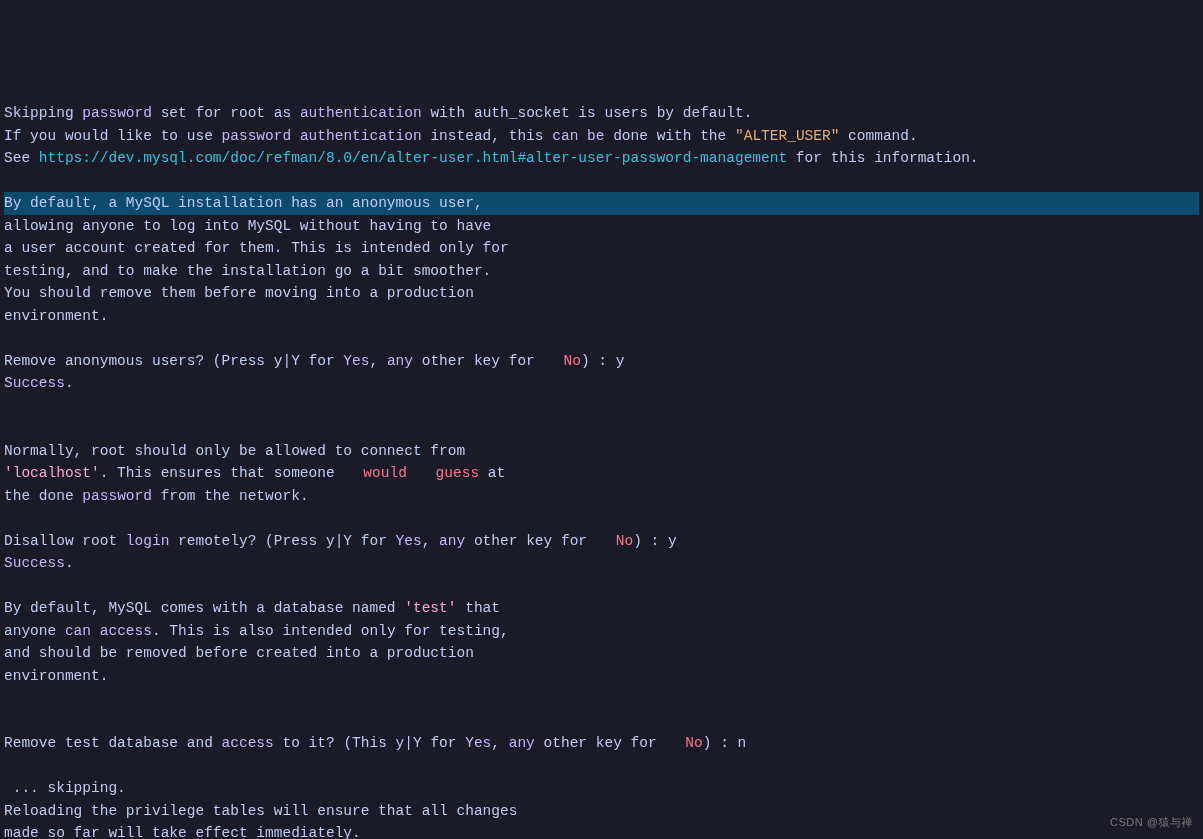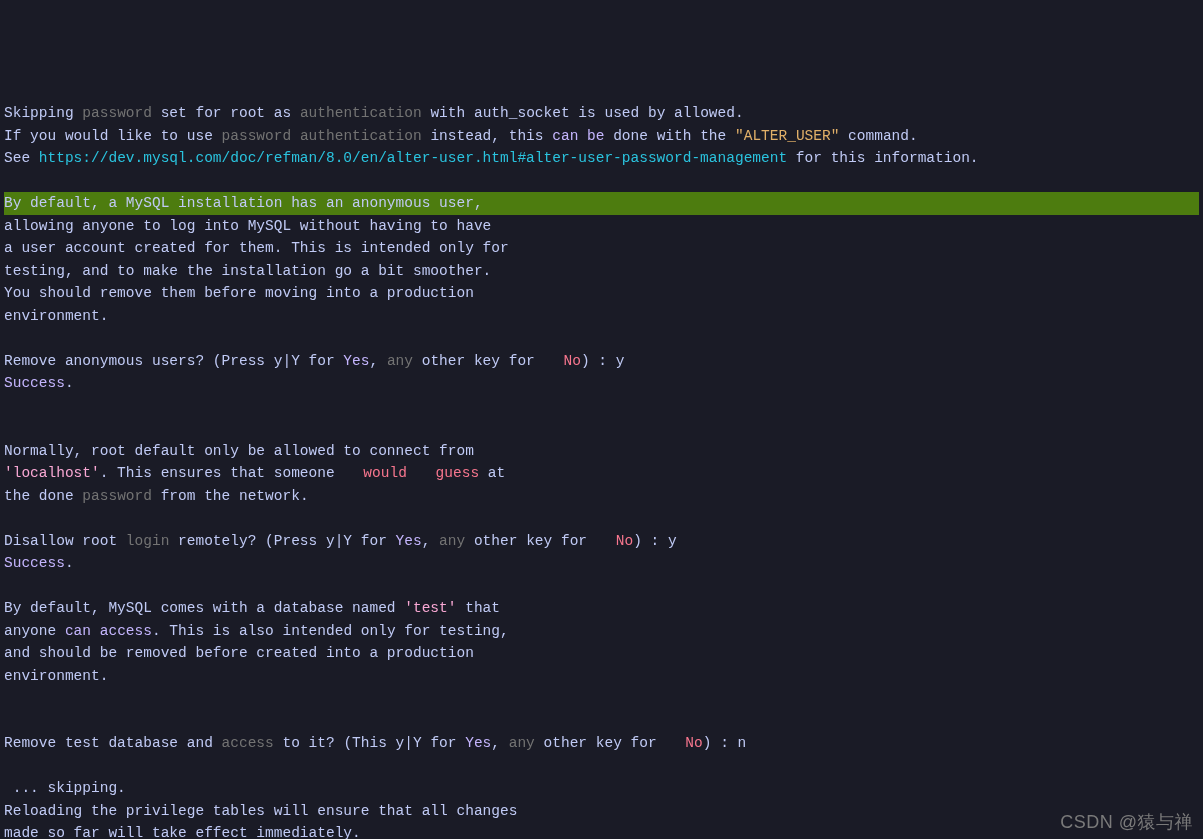--- a/index.html
+++ b/index.html
@@ -14,62 +14,62 @@
       font-size: 14.5px;
       line-height: 22.5px;
       padding: 12px 4px;
       white-space: pre;
       overflow-x: hidden;
       position: relative;
       width: 1203px;
       height: 839px;
     }
     .c-default { color: #c0caf5; }
-    .c-blue { color: #737373; }
+    .c-blue { color: #c4b5fd; }
     .c-green { color: #c4b5fd; }
     .c-orange { color: #e0af68; }
     .c-red { color: #f7768e; padding-left: 20px; }
     .c-cyan { color: #2ac3de; }
     .c-brown { color: #f9a8d4; }
     .highlight-line {
-      background-color: #4d7c0f;
+      background-color: #0c4a6e;
       display: inline-block;
       width: 100%;
     }
     .watermark {
       position: absolute;
       bottom: 6px;
       right: 10px;
       color: #7a7a7a;
-      font-size: 18px;
+      font-size: 11px;
       font-family: -apple-system, 'Segoe UI', sans-serif;
       letter-spacing: 0.5px;
     }
   </style>
 </head>
 <body>
 
 
 
-<div><span class="c-default">Skipping </span><span class="c-blue">password</span><span class="c-default"> set for root as </span><span class="c-blue">authentication</span><span class="c-default"> with auth_socket is used by allowed.</span>
+<div><span class="c-default">Skipping </span><span class="c-blue">password</span><span class="c-default"> set for root as </span><span class="c-blue">authentication</span><span class="c-default"> with auth_socket is users by default.</span>
 <span class="c-default">If you would like to use </span><span class="c-blue">password</span><span class="c-default"> </span><span class="c-blue">authentication</span><span class="c-default"> instead, this </span><span class="c-green">can</span><span class="c-default"> </span><span class="c-green">be</span><span class="c-default"> done with the </span><span class="c-orange">"ALTER_USER"</span><span class="c-default"> command.</span>
 <span class="c-default">See </span><span class="c-cyan">https://dev.mysql.com/doc/refman/8.0/en/alter-user.html#alter-user-password-management</span><span class="c-default"> for this information.</span>
 <span></span>
 <span class="highlight-line"><span class="c-default">By default, a MySQL installation has an anonymous user,</span></span>
 <span class="c-default">allowing anyone to log into MySQL without having to have</span>
 <span class="c-default">a user account created for them. This is intended only for</span>
 <span class="c-default">testing, and to make the installation go a bit smoother.</span>
 <span class="c-default">You should remove them before moving into a production</span>
 <span class="c-default">environment.</span>
 <span></span>
 <span class="c-default">Remove anonymous users? (Press y|Y for </span><span class="c-green">Yes</span><span class="c-default">, </span><span class="c-blue">any</span><span class="c-default"> other key for </span><span class="c-red">No</span><span class="c-default">) : y</span>
 <span class="c-green">Success</span><span class="c-default">.</span>
 <span></span>
 <span></span>
-<span class="c-default">Normally, root default only be allowed to connect from</span>
+<span class="c-default">Normally, root should only be allowed to connect from</span>
 <span class="c-brown">'localhost'</span><span class="c-default">. This ensures that someone </span><span class="c-red">would</span><span class="c-default"> </span><span class="c-red">guess</span><span class="c-default"> at</span>
 <span class="c-default">the done </span><span class="c-blue">password</span><span class="c-default"> from the network.</span>
 <span></span>
 <span class="c-default">Disallow root </span><span class="c-blue">login</span><span class="c-default"> remotely? (Press y|Y for </span><span class="c-green">Yes</span><span class="c-default">, </span><span class="c-blue">any</span><span class="c-default"> other key for </span><span class="c-red">No</span><span class="c-default">) : y</span>
 <span class="c-green">Success</span><span class="c-default">.</span>
 <span></span>
 <span class="c-default">By default, MySQL comes with a database named </span><span class="c-brown">'test'</span><span class="c-default"> that</span>
 <span class="c-default">anyone </span><span class="c-green">can</span><span class="c-default"> </span><span class="c-green">access</span><span class="c-default">. This is also intended only for testing,</span>
 <span class="c-default">and should be removed before created into a production</span>
 <span class="c-default">environment.</span>

